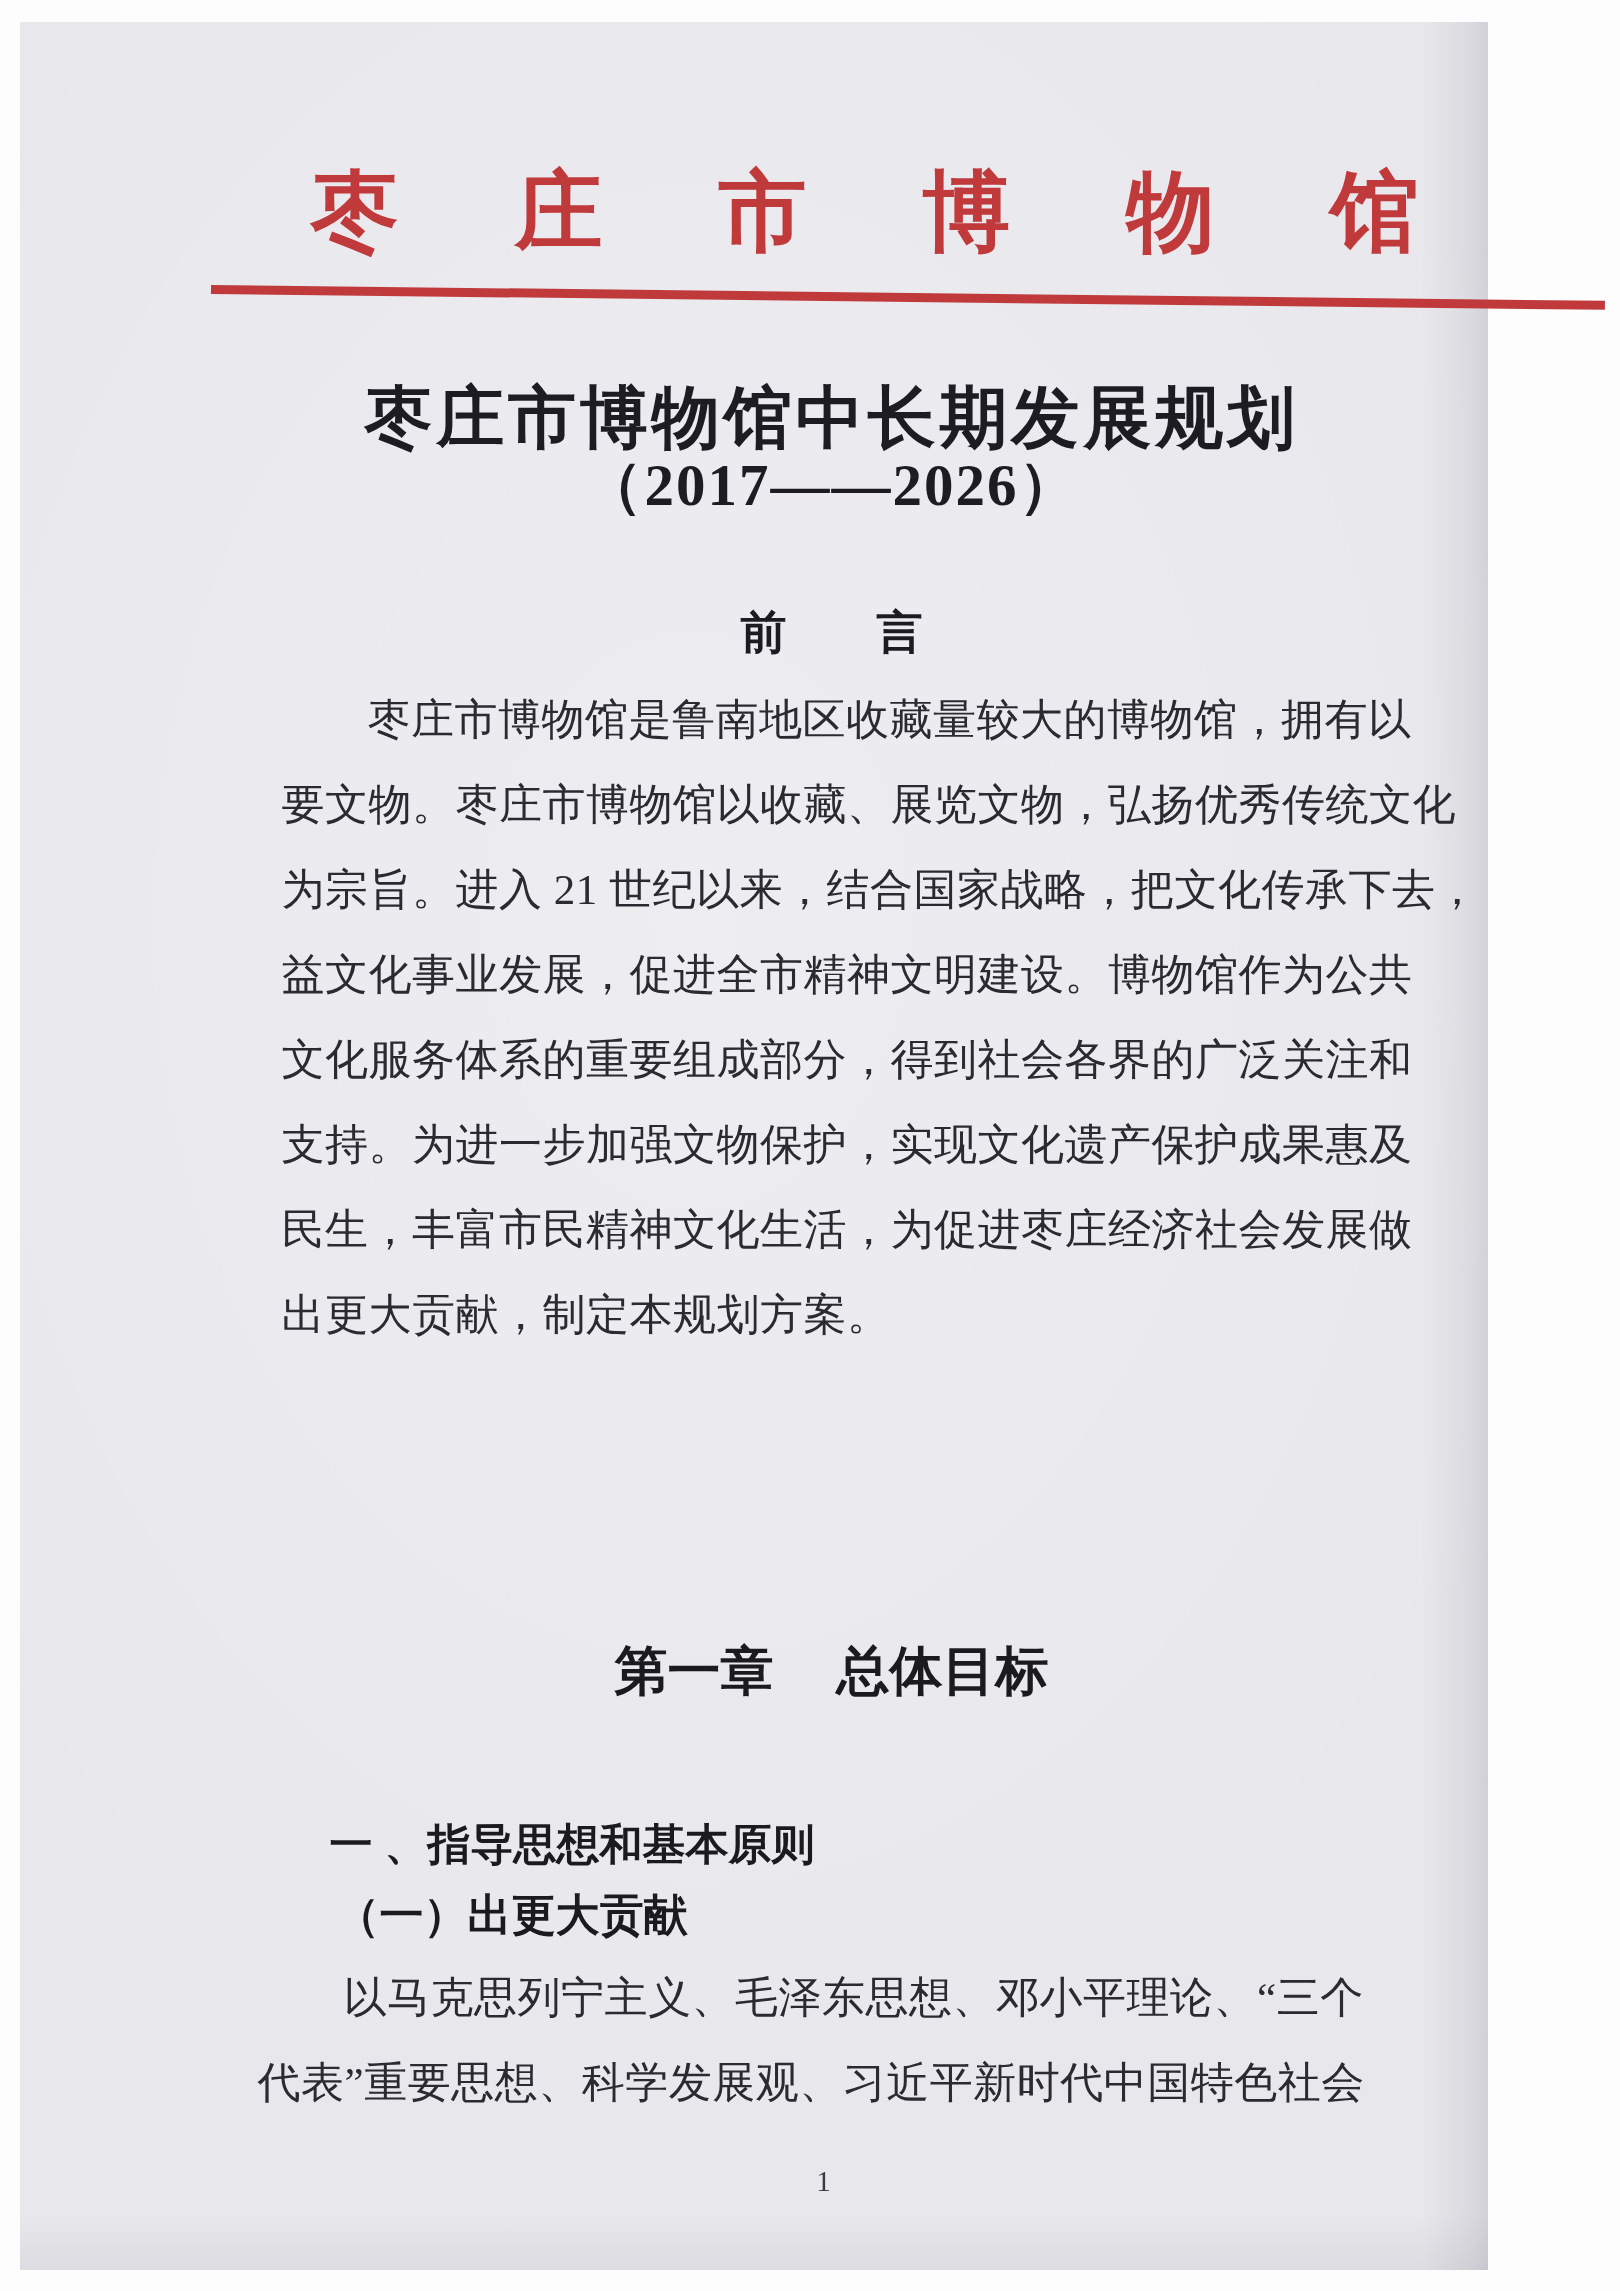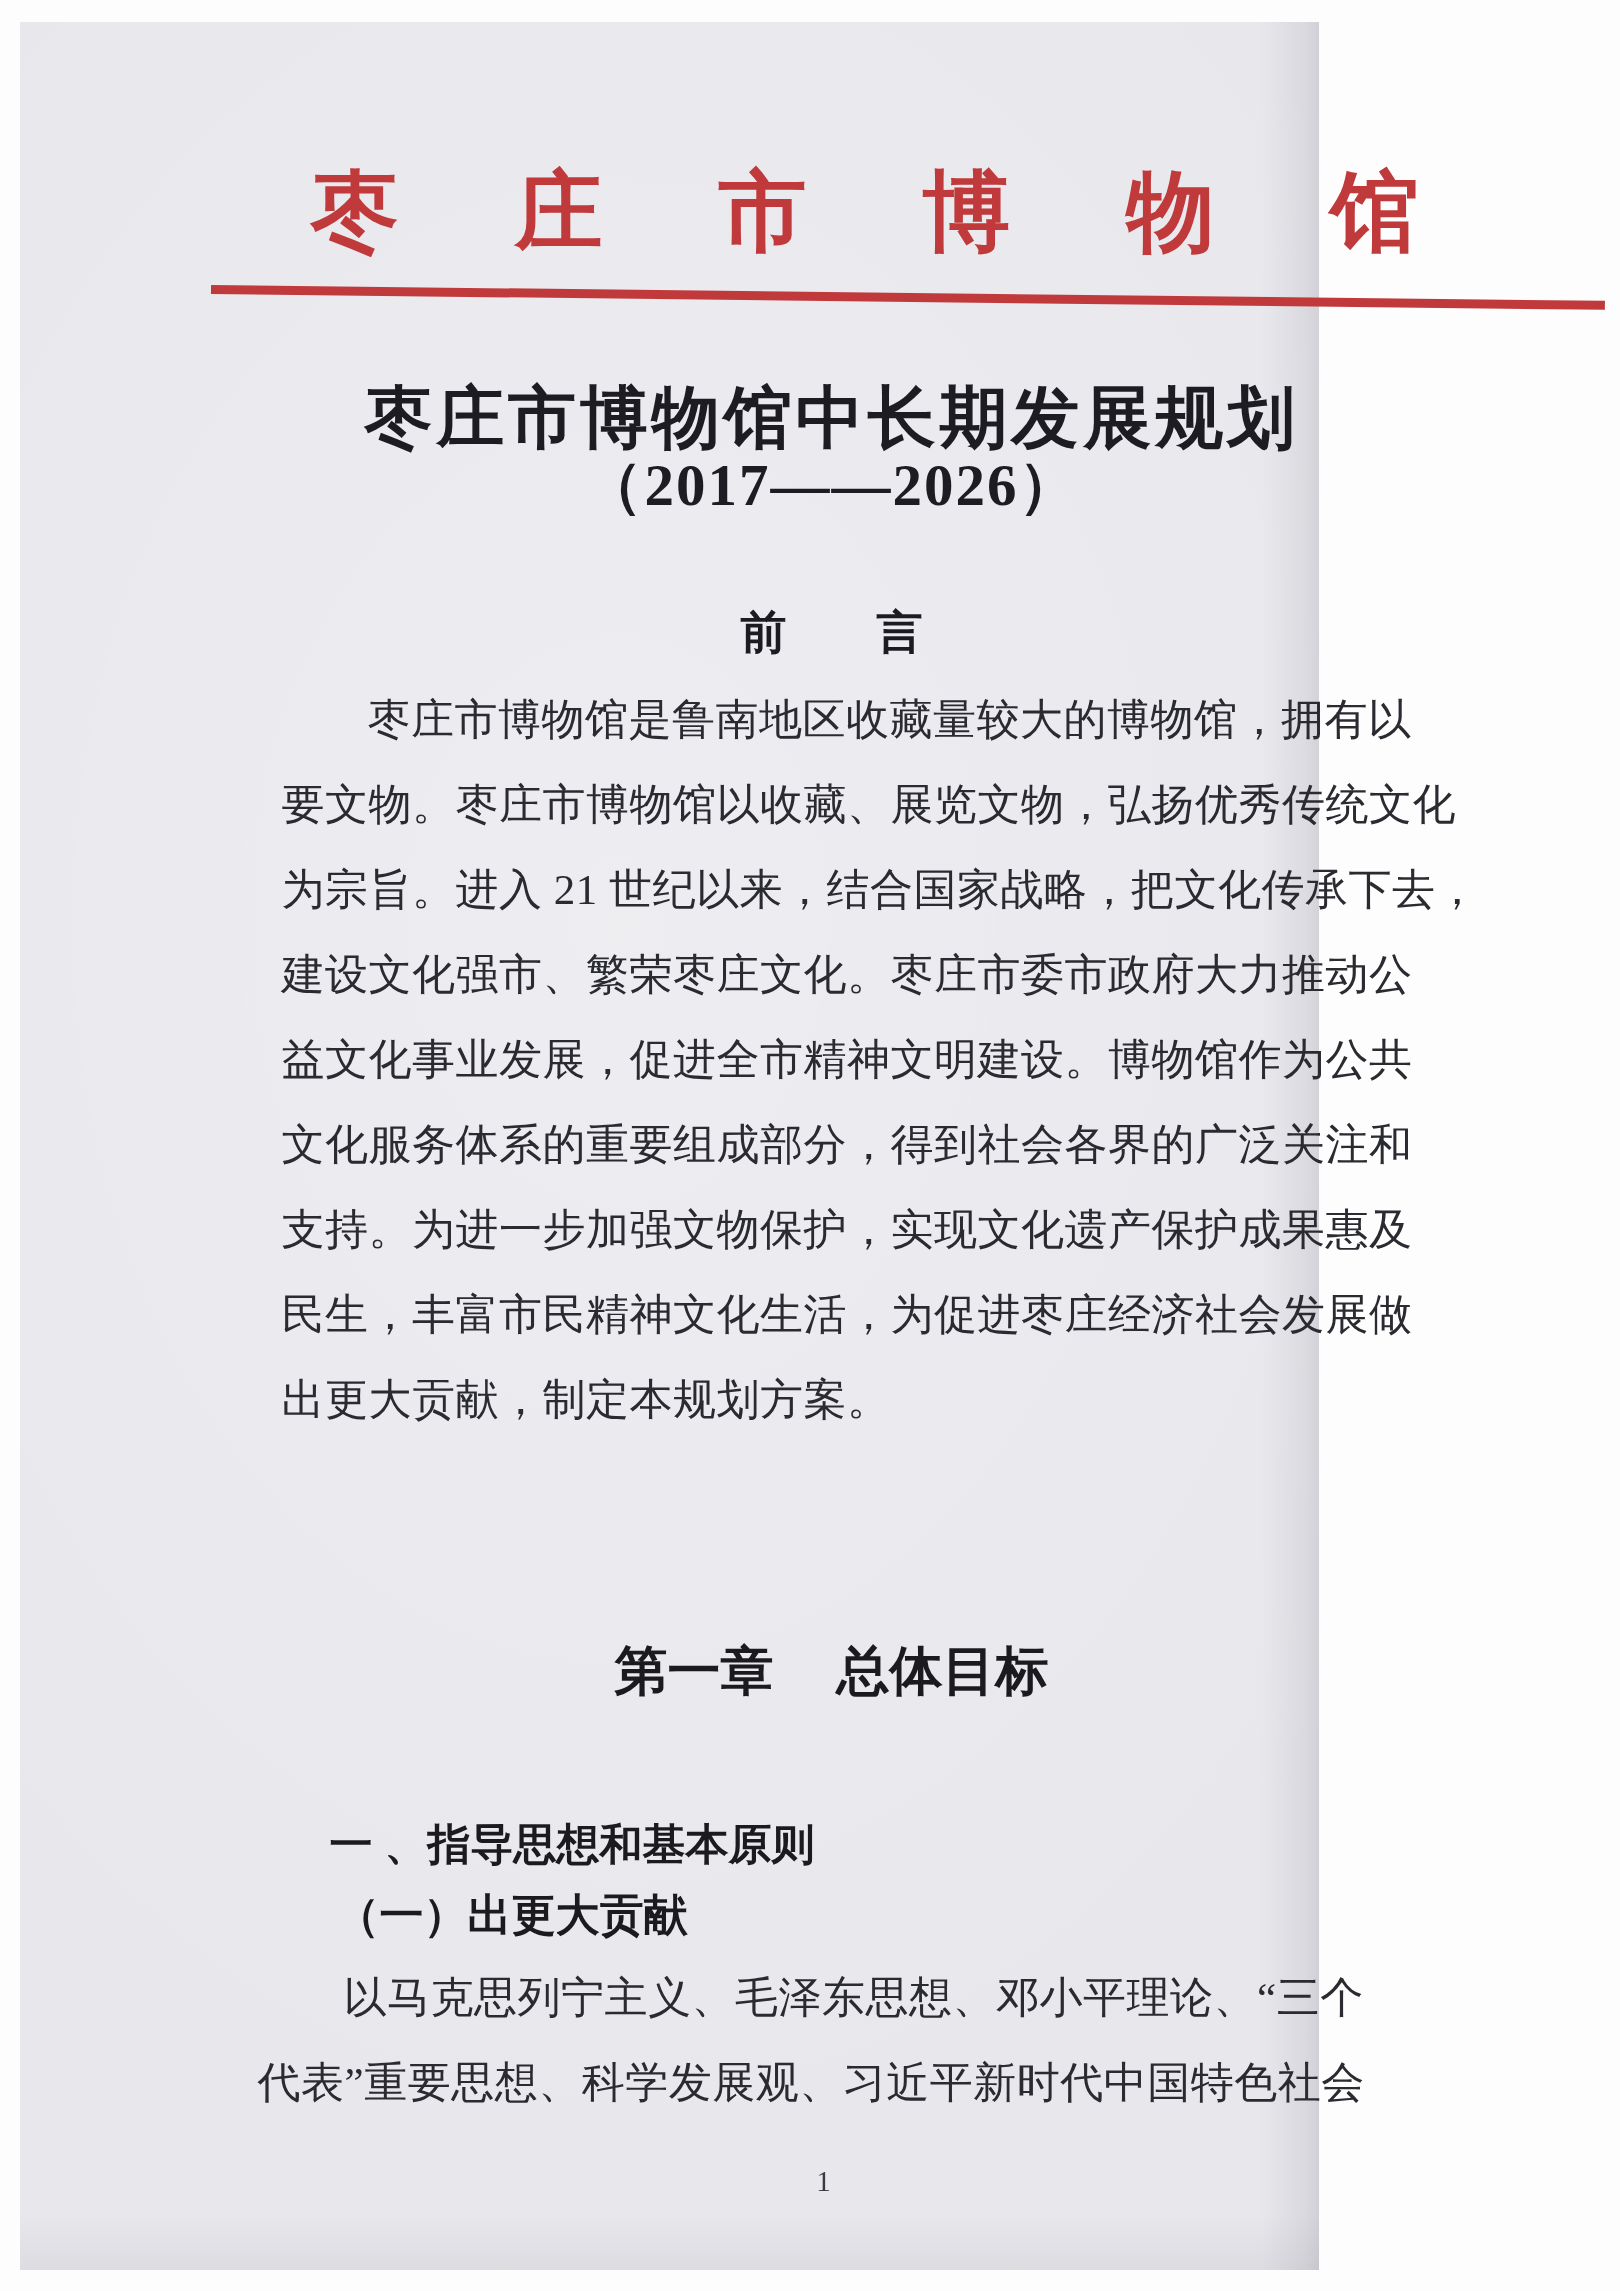--- a/index.html
+++ b/index.html
@@ -15,21 +15,21 @@
     position: relative;
     width: 1620px;
     height: 2292px;
     background: #fdfdfd;
   }
   
   #paper {
     position: absolute;
     left: 19.6px;
     top: 21.6px;
-    width: 1299px;
+    width: 1468px;
     height: 2248px;
     background:
       radial-gradient(ellipse 1372px 1862px at 46% 40%, rgba(255,255,255,0.25), rgba(0,0,0,0) 70%),
       linear-gradient(to right, rgba(0,0,0,0) 0%, rgba(0,0,0,0) 95.5%, rgba(90,88,100,0.10) 99%, rgba(90,88,100,0.16) 100%),
       linear-gradient(to bottom, rgba(0,0,0,0) 0%, rgba(0,0,0,0) 97.5%, rgba(90,88,100,0.08) 100%),
       var(--paper, #e8e7ec);
   }
   .abs { position: absolute; white-space: nowrap; }
 
   #masthead {
@@ -160,21 +160,20 @@
 
     <div id="preface-heading" class="abs">
       <span>前</span>
       <span>言</span>
     </div>
 
     <div id="preface-body" class="abs">
       <div class="doc-line indent">枣庄市博物馆是鲁南地区收藏量较大的博物馆，拥有以</div>
       <div class="doc-line">要文物。枣庄市博物馆以收藏、展览文物，弘扬优秀传统文化</div>
       <div class="doc-line">为宗旨。进入 21 世纪以来，结合国家战略，把文化传承下去，</div>
-      <div class="doc-line">建设文化强市、繁荣枣庄文化。枣庄市委市政府大力推动公</div>
       <div class="doc-line">益文化事业发展，促进全市精神文明建设。博物馆作为公共</div>
       <div class="doc-line">文化服务体系的重要组成部分，得到社会各界的广泛关注和</div>
       <div class="doc-line">支持。为进一步加强文物保护，实现文化遗产保护成果惠及</div>
       <div class="doc-line">民生，丰富市民精神文化生活，为促进枣庄经济社会发展做</div>
       <div class="doc-line">出更大贡献，制定本规划方案。</div>
     </div>
 
     <div id="chapter-heading" class="abs">
       <span>第一章</span>
       <span>总体目标</span>

